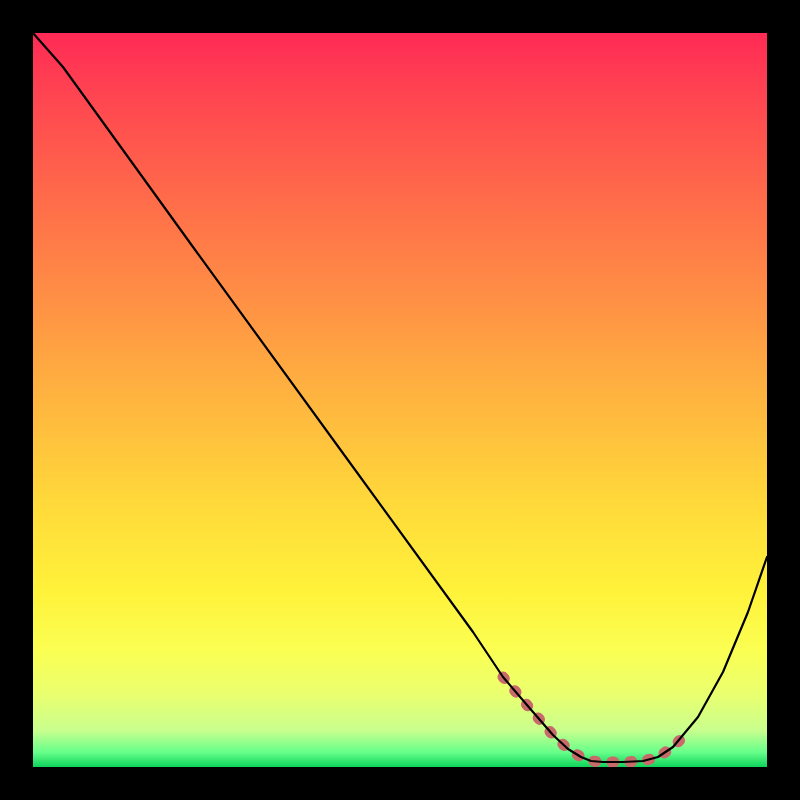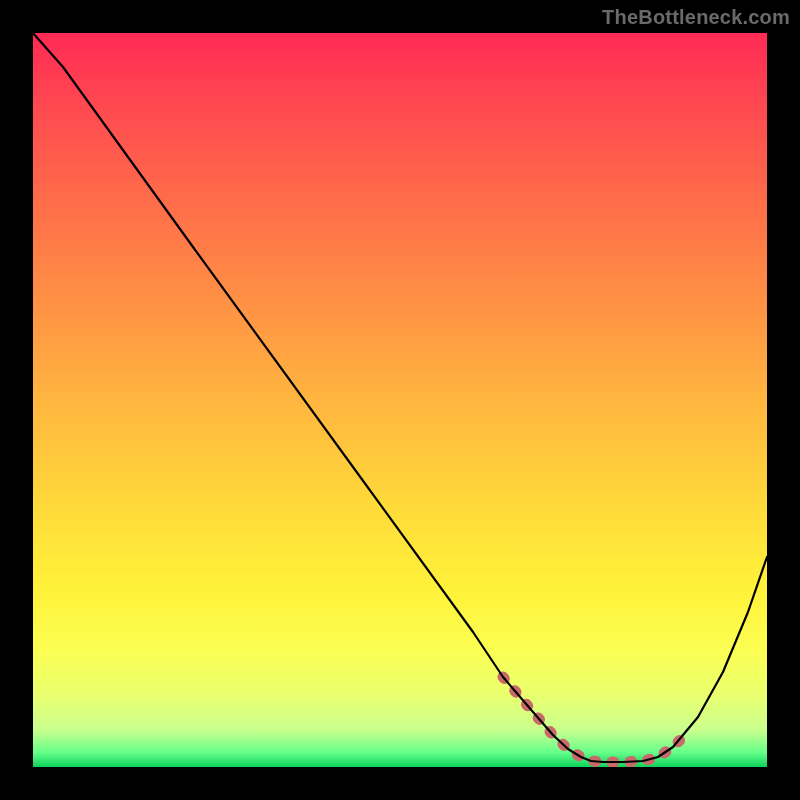--- a/index.html
+++ b/index.html
@@ -57,21 +57,20 @@
     position: absolute;
     inset: 0;
     width: 100%;
     height: 100%;
   }
 </style>
 </head>
 <body>
 
 <div class="stage">
-  <div class="watermark">TheBottleneck.com</div>
 
   <div class="plot-area">
     <div class="gradient"></div>
     <svg class="curves" viewBox="0 0 734 734" preserveAspectRatio="none">
       <path id="pink-path" fill="none" stroke-linecap="round" stroke-linejoin="round" d="M470 644 L500 679 L520 702 L535 716 L548 724 L558 728 L570 729 L590 729 L610 728 L625 724 L640 714 L655 699" stroke="#c96a6a" stroke-width="11" stroke-dasharray="2 16"></path>
       <path id="black-path" fill="none" stroke-linecap="round" stroke-linejoin="round" d="M0 0 L30 34 L160 214 L320 434 L440 599 L470 644 L500 679 L520 702 L535 716 L548 724 L558 728 L570 729 L590 729 L610 728 L625 724 L640 714 L665 684 L690 639 L715 579 L734 524" stroke="#000000" stroke-width="2.2"></path>
     </svg>
   </div>
 </div>
 

